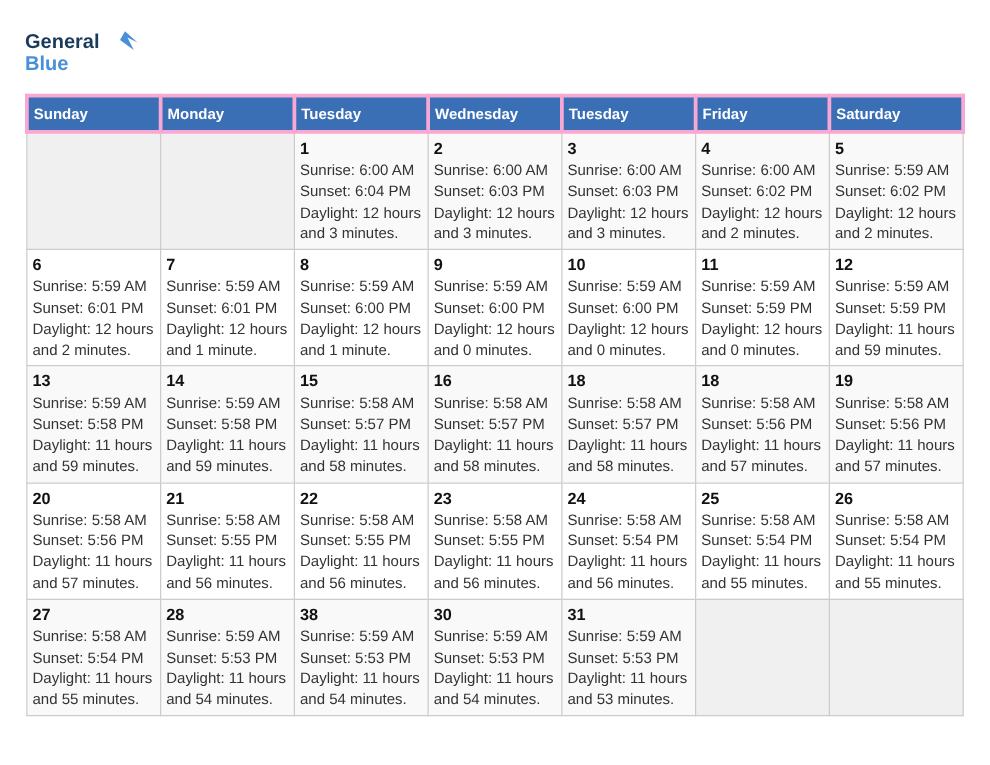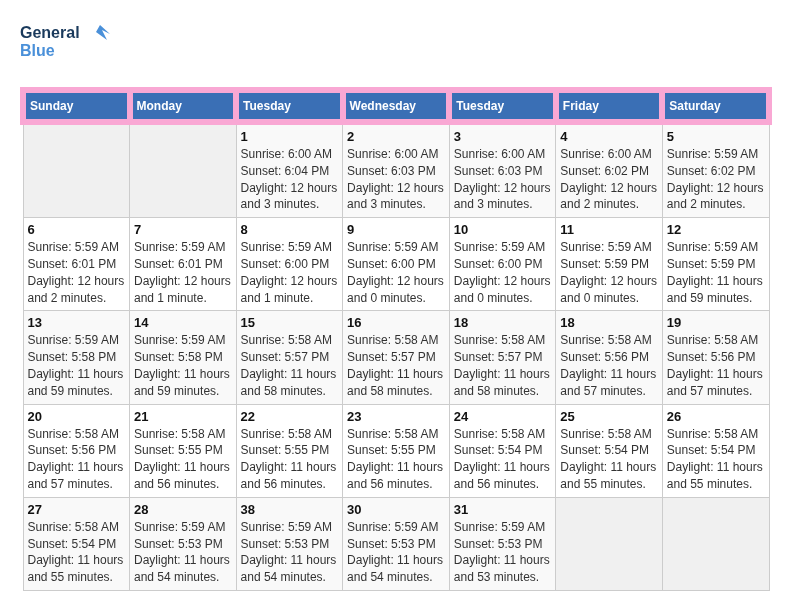--- a/index.html
+++ b/index.html
@@ -7,21 +7,21 @@
       font-family: Arial, sans-serif;
       background: #fff;
       width: 792px;
       min-height: 612px;
       padding: 20px;
     }
     .header {
       display: flex;
       justify-content: space-between;
       align-items: flex-start;
-      margin-bottom: 22px;
+      margin-bottom: 10px;
     }
     .title-block {
       text-align: right;
     }
     .month-title {
       font-size: 38px;
       font-weight: bold;
       color: #1a1a1a;
     }
     .location-title {
@@ -33,21 +33,21 @@
       border-collapse: collapse;
       font-size: 11px;
     }
     .calendar-table thead th {
       background-color: #3a6fb5;
       color: #fff;
       padding: 6px 4px;
       text-align: left;
       font-size: 12px;
       font-weight: bold;
-      border: 6px solid #f9a8d4;
+      border: 3px solid #f9a8d4;
     }
     .calendar-table tbody td {
       border: 1px solid #ccc;
       vertical-align: top;
       padding: 4px;
       width: 107px;
       min-height: 80px;
       background: #fff;
     }
     .calendar-table tbody tr:nth-child(odd) td {

